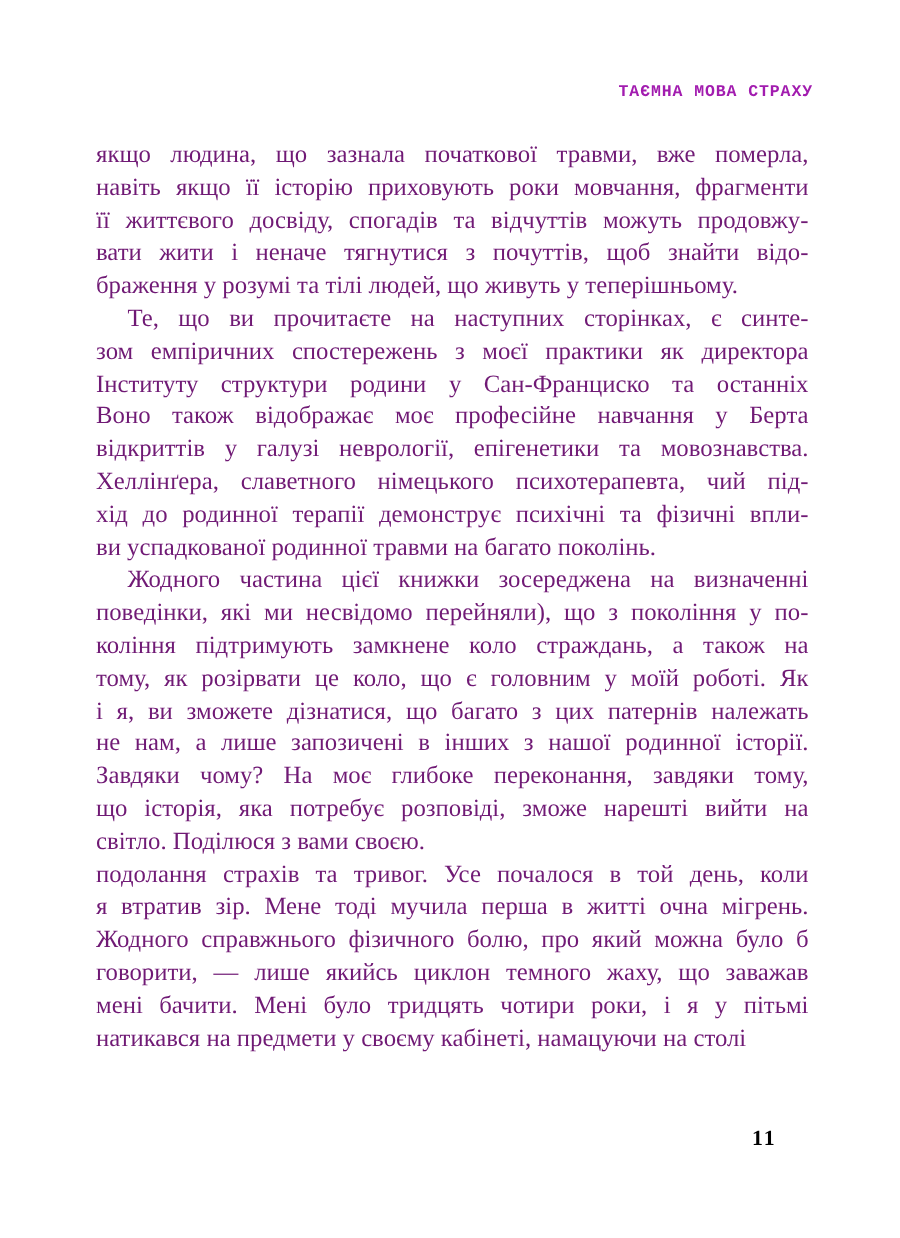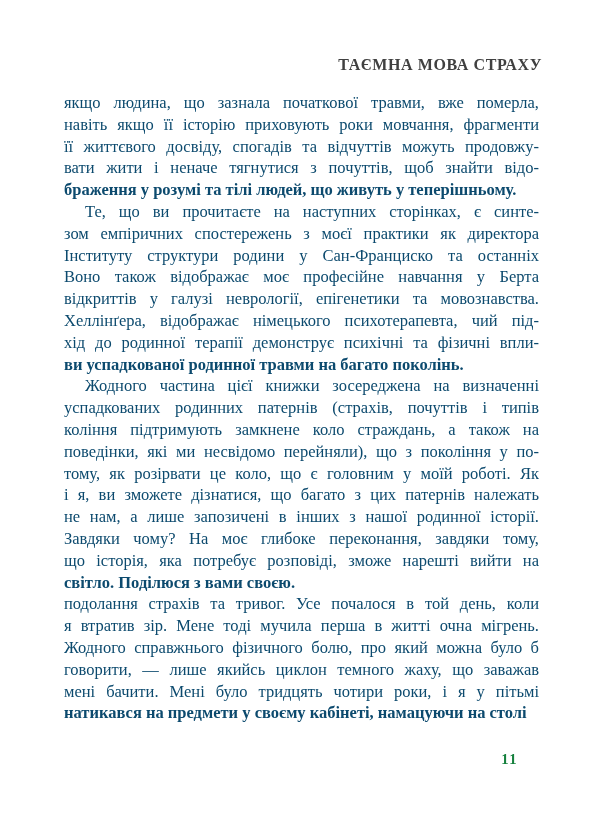--- a/index.html
+++ b/index.html
@@ -12,62 +12,61 @@
     width: 600px;
     height: 825px;
     background: #ffffff;
     font-family: "Liberation Serif", serif;
     overflow: hidden;
   }
   .running-head {
     position: absolute;
     top: 56px;
     right: 58px;
-    font-family: Liberation Serif, serif;
-    font-size: 16px;
+    font-family: Liberation Mono, monospace;
+    font-size: 11px;
     font-weight: 700;
     letter-spacing: 0.6px;
-    color: #404040;
+    color: #a21caf;
     white-space: nowrap;
   }
   .textblock {
     position: absolute;
     top: 92px;
     left: 64px;
     width: 475px;
-    color: #0c4a6e;
+    color: #701a75;
     font-size: 16.5px;
   }
   .paragraph {
     margin: 0;
     padding: 0;
   }
   .line {
     line-height: 21.8px;
     height: 21.8px;
     text-align: justify;
     text-align-last: justify;
     overflow: hidden;
   }
   .line.para-end {
     text-align-last: left;
-    font-weight: bold;
   }
   .line.para-first.indented {
     text-indent: 21px;
   }
   .folio {
     position: absolute;
     top: 751px;
     right: 82px;
     font-family: "Liberation Serif", serif;
     font-size: 14.5px;
     font-weight: 600;
     letter-spacing: 1.5px;
-    color: #15803d;
+    color: #000000;
   }
 </style>
 </head>
 <body>
 
 <div class="page">
   <header class="running-head">
     <span>ТАЄМНА МОВА СТРАХУ</span>
   </header>
 
@@ -78,29 +77,28 @@
         <div class="line">її життєвого досвіду, спогадів та відчуттів можуть продовжу-</div>
         <div class="line">вати жити і неначе тягнутися з почуттів, щоб знайти відо-</div>
         <div class="line para-end">браження у розумі та тілі людей, що живуть у теперішньому.</div>
       </div>
       <div class="paragraph">
         <div class="line para-first indented">Те, що ви прочитаєте на наступних сторінках, є синте-</div>
         <div class="line indented">зом емпіричних спостережень з моєї практики як директора</div>
         <div class="line indented">Інституту структури родини у Сан-Франциско та останніх</div>
         <div class="line indented">Воно також відображає моє професійне навчання у Берта</div>
         <div class="line indented">відкриттів у галузі неврології, епігенетики та мовознавства.</div>
-        <div class="line indented">Хеллінґера, відображає німецького психотерапевта, чий під-</div>
+        <div class="line indented">Хеллінґера, славетного німецького психотерапевта, чий під-</div>
         <div class="line indented">хід до родинної терапії демонструє психічні та фізичні впли-</div>
         <div class="line para-end indented">ви успадкованої родинної травми на багато поколінь.</div>
       </div>
       <div class="paragraph">
         <div class="line para-first indented">Жодного частина цієї книжки зосереджена на визначенні</div>
-        <div class="line indented">успадкованих родинних патернів (страхів, почуттів і типів</div>
+        <div class="line indented">поведінки, які ми несвідомо перейняли), що з покоління у по-</div>
         <div class="line indented">коління підтримують замкнене коло страждань, а також на</div>
-        <div class="line indented">поведінки, які ми несвідомо перейняли), що з покоління у по-</div>
         <div class="line indented">тому, як розірвати це коло, що є головним у моїй роботі. Як</div>
         <div class="line indented">і я, ви зможете дізнатися, що багато з цих патернів належать</div>
         <div class="line indented">не нам, а лише запозичені в інших з нашої родинної історії.</div>
         <div class="line indented">Завдяки чому? На моє глибоке переконання, завдяки тому,</div>
         <div class="line indented">що історія, яка потребує розповіді, зможе нарешті вийти на</div>
         <div class="line para-end indented">світло. Поділюся з вами своєю.</div>
       </div>
       <div class="paragraph">
         <div class="line indented">подолання страхів та тривог. Усе почалося в той день, коли</div>
         <div class="line indented">я втратив зір. Мене тоді мучила перша в житті очна мігрень.</div>

